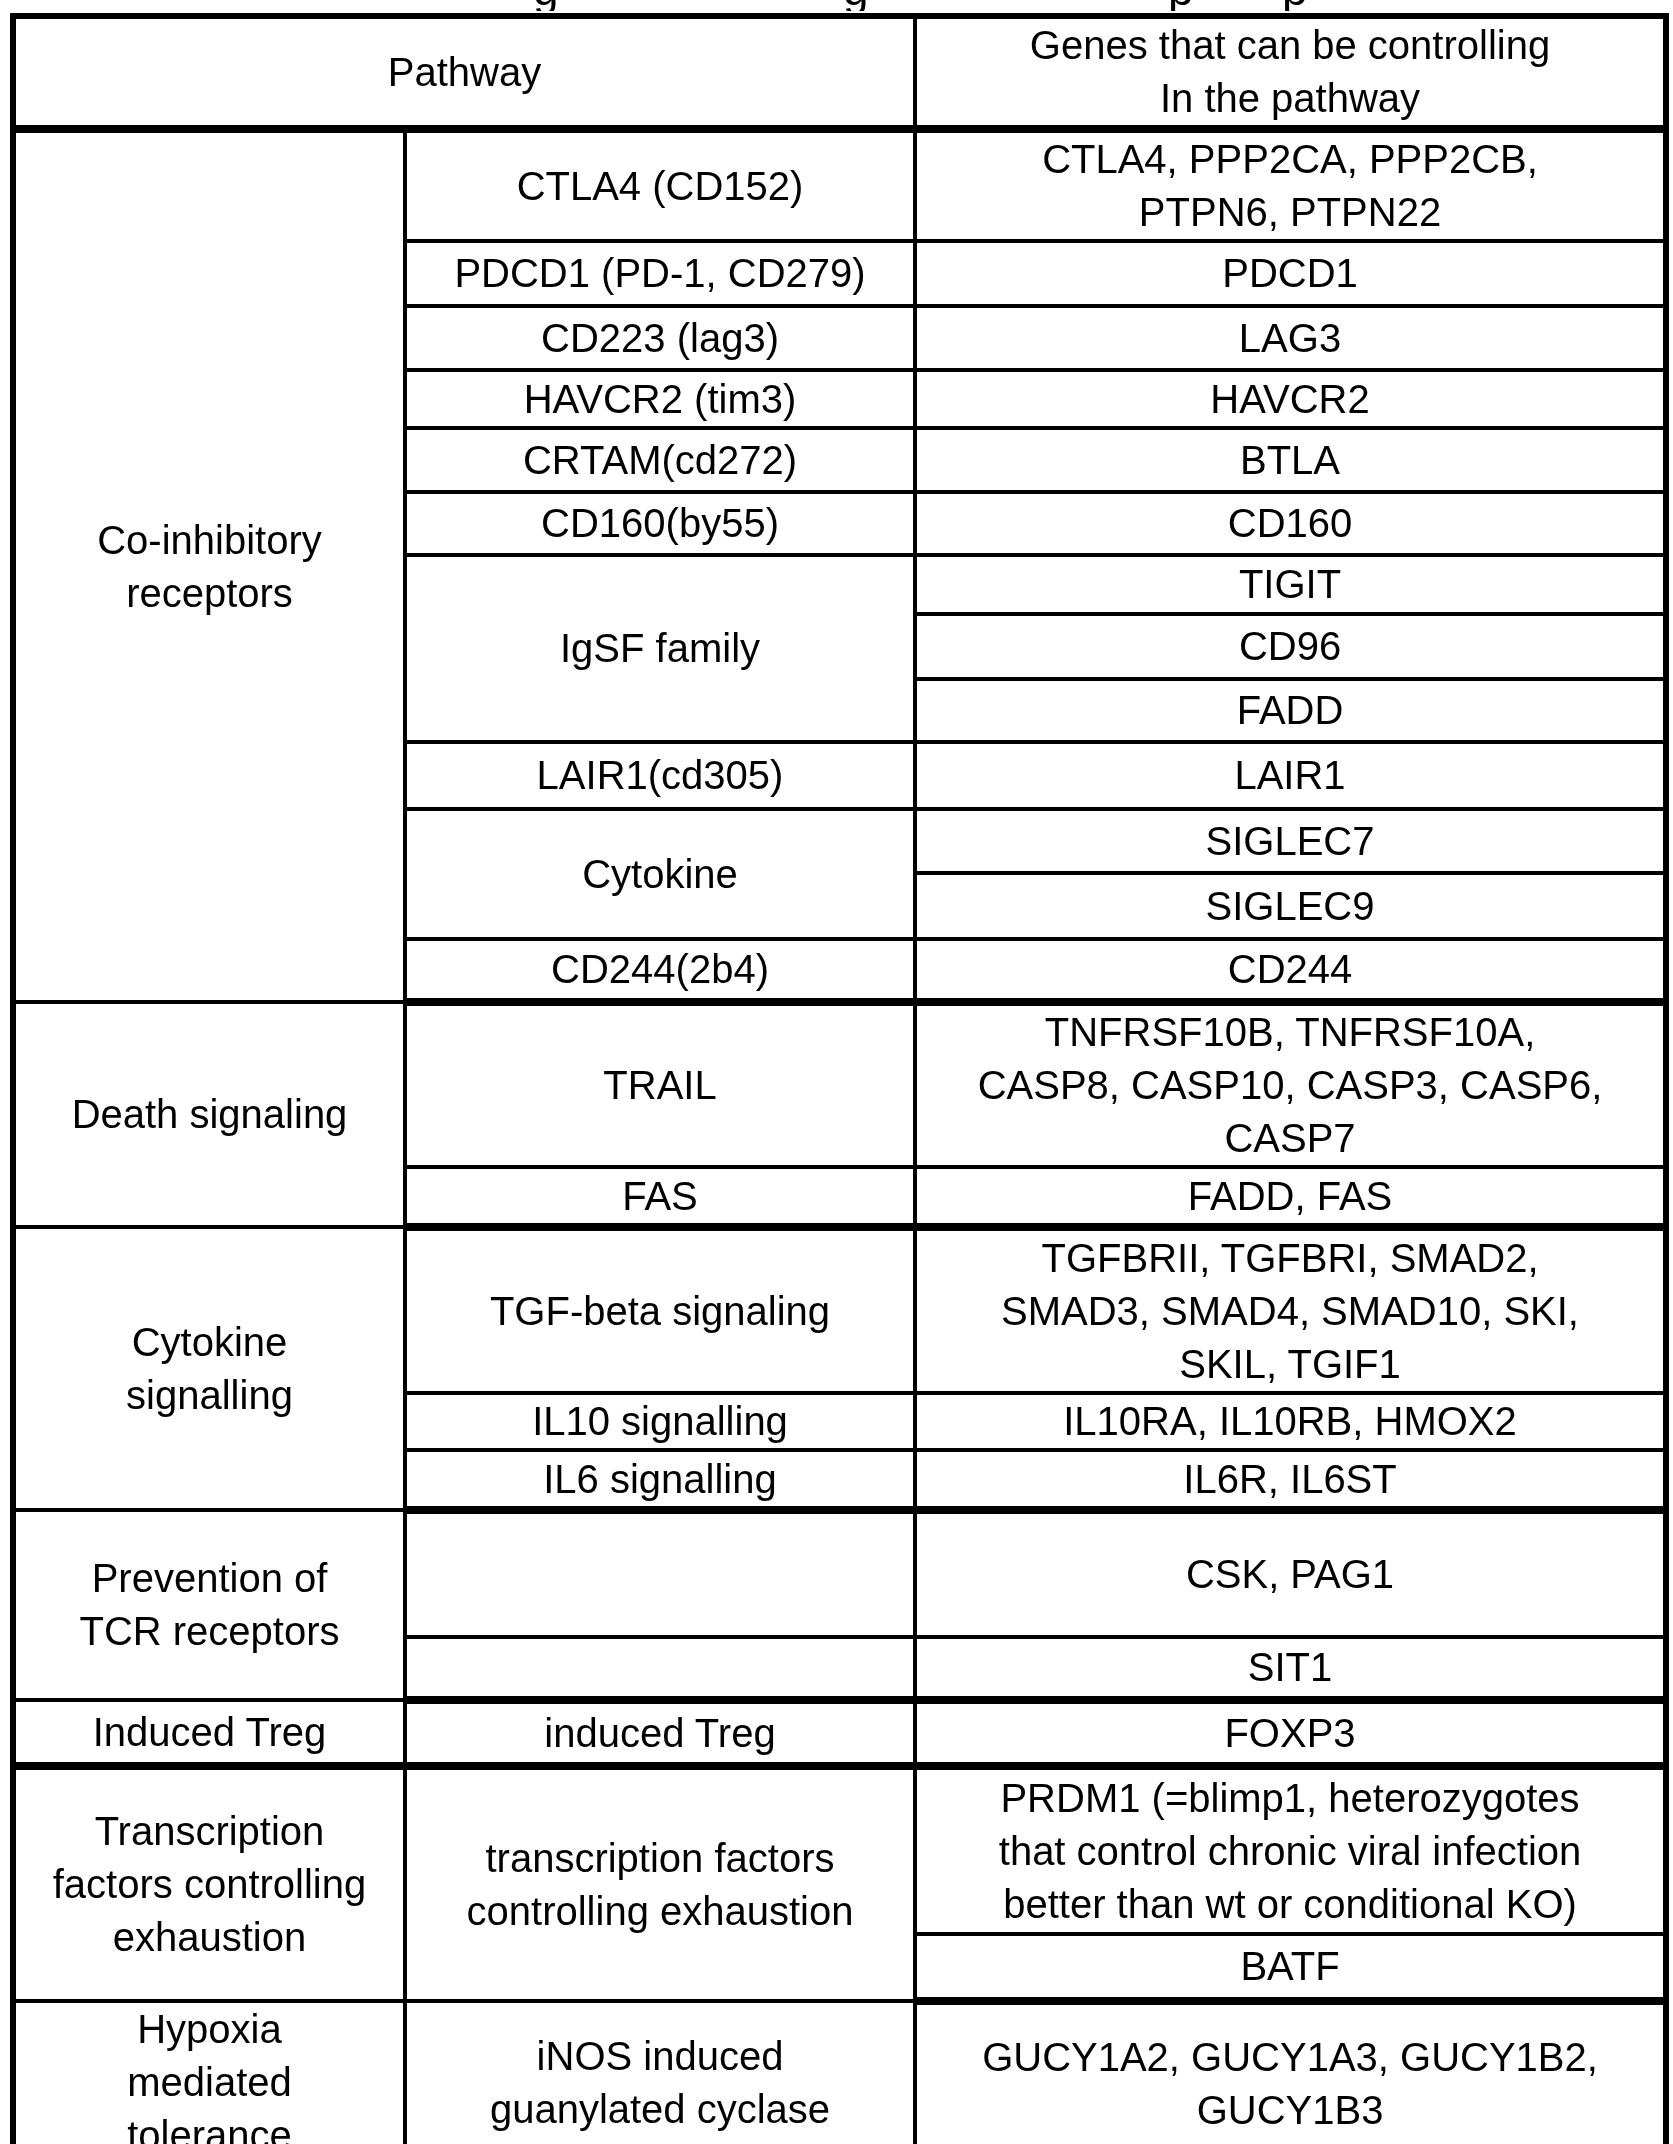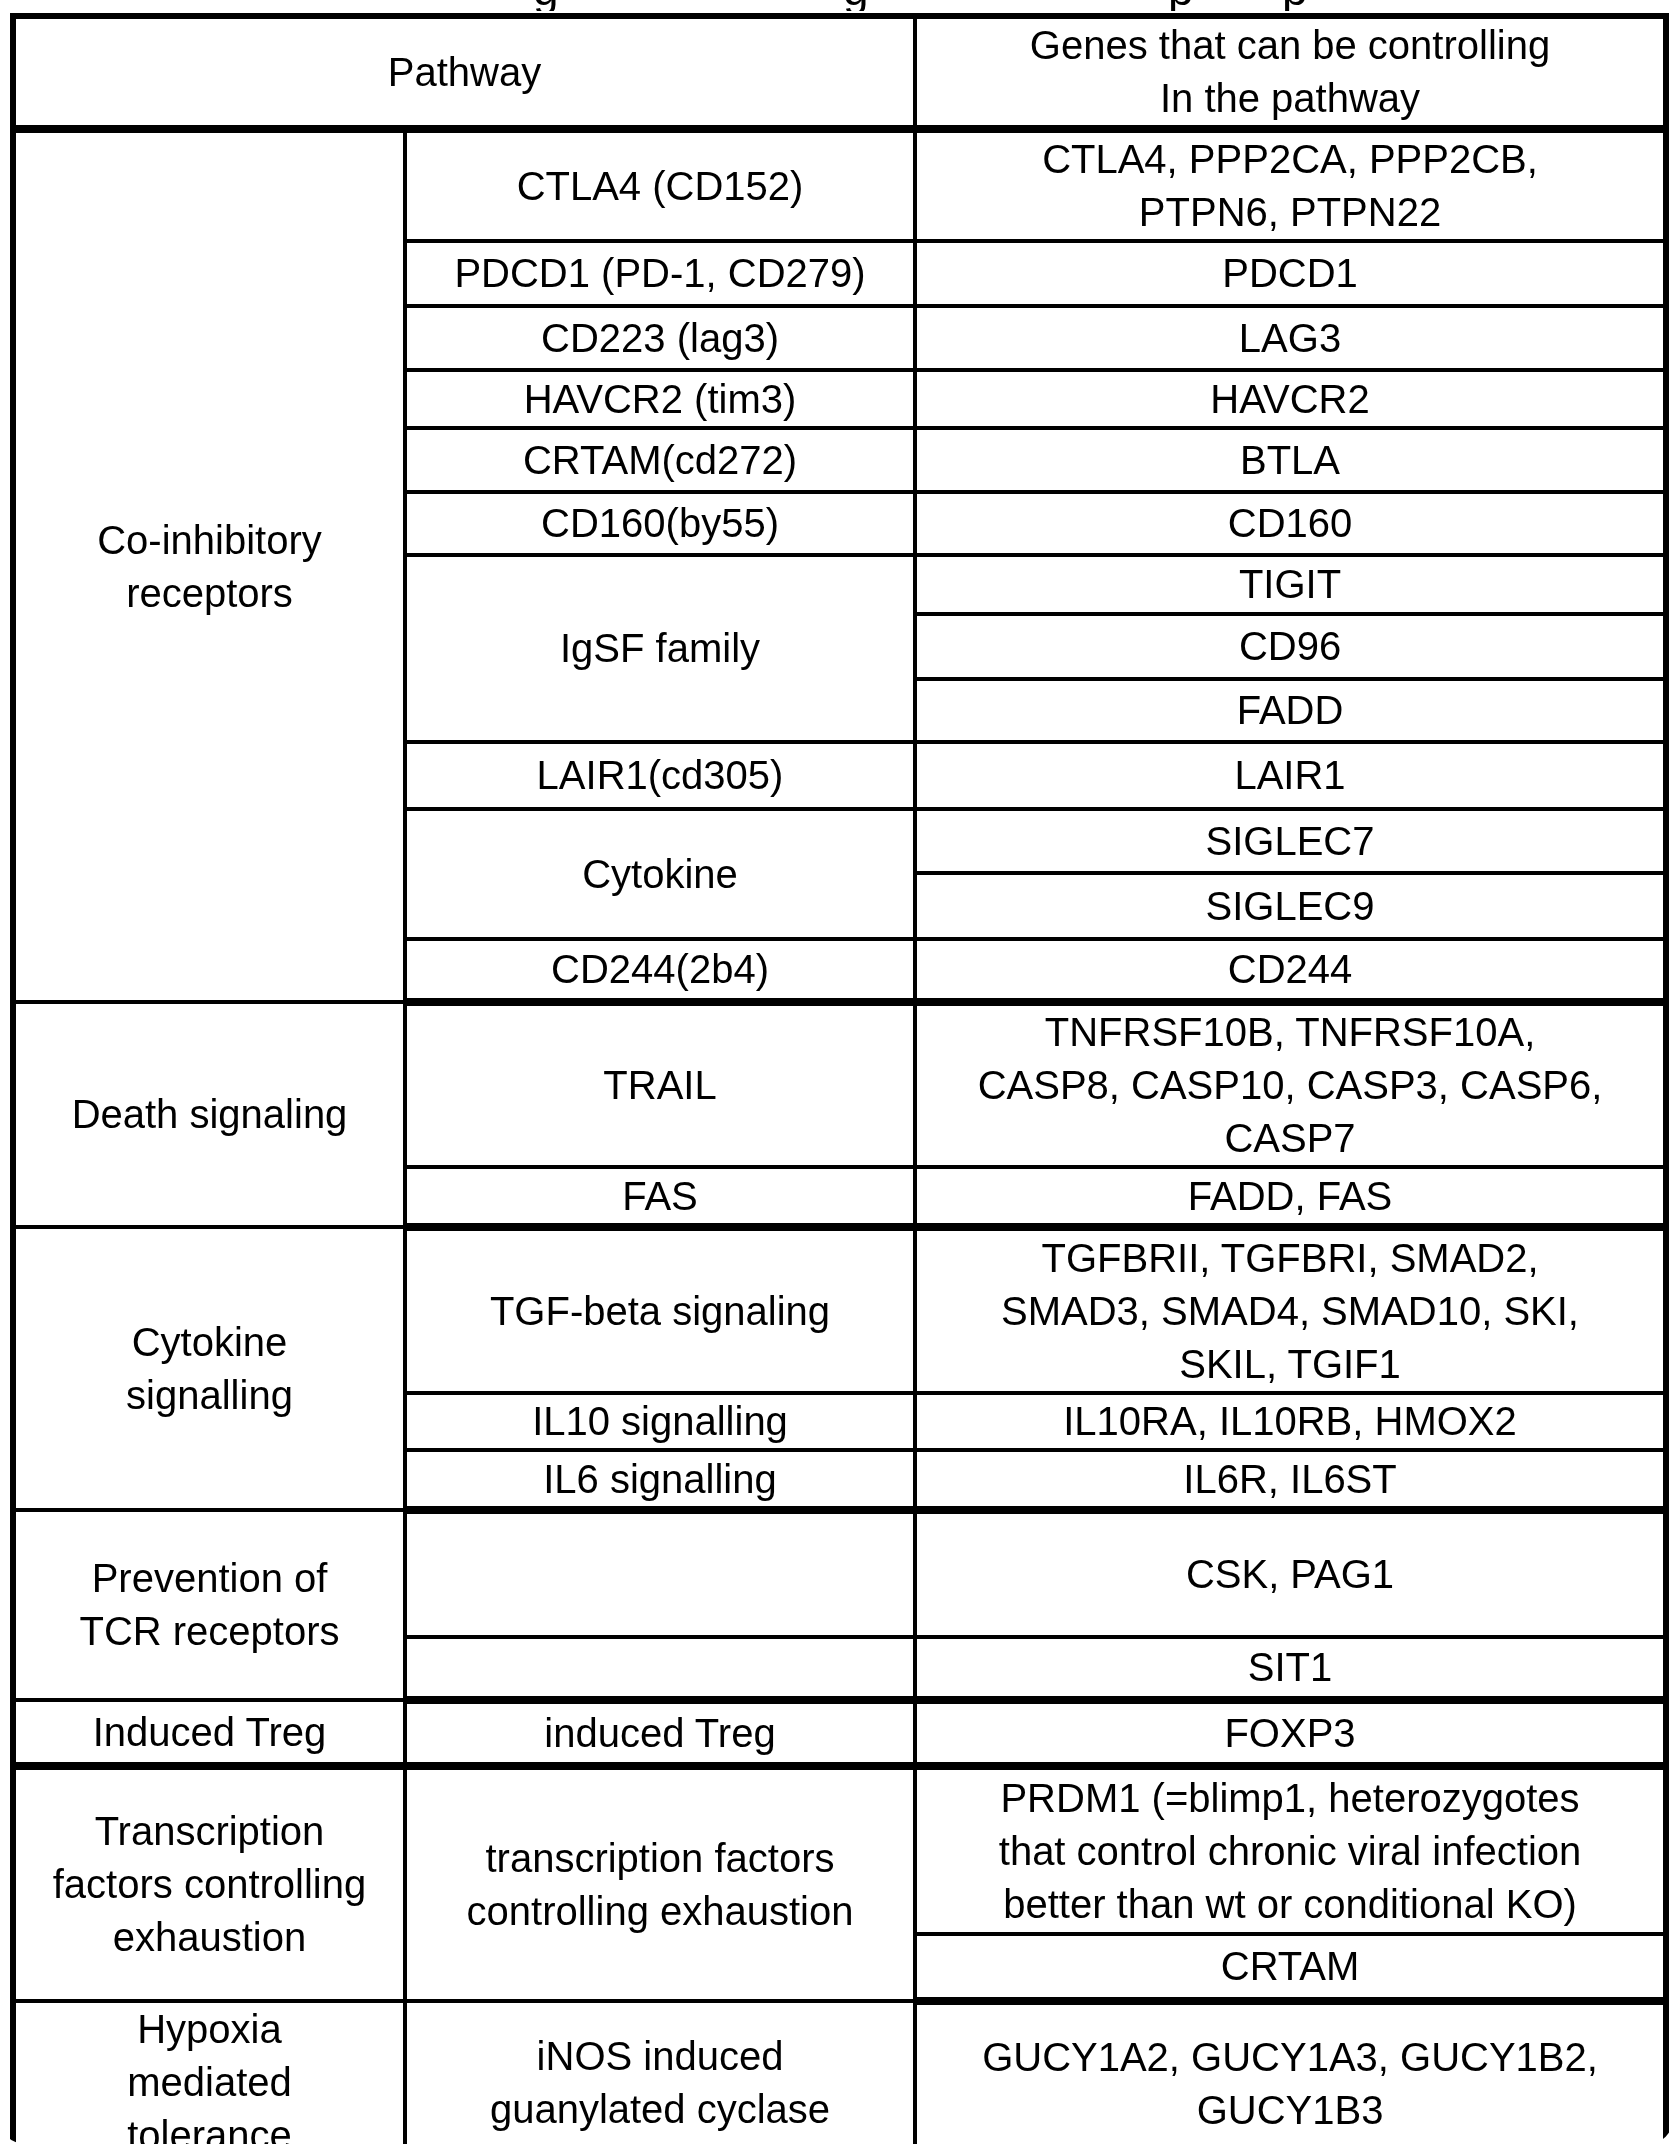--- a/index.html
+++ b/index.html
@@ -8,21 +8,20 @@
     background: #ffffff;
     color: #000000;
     font-family: "Liberation Sans", sans-serif;
   }
   #page {
     position: relative;
     width: 1673px;
     height: 2144px;
     background: #ffffff;
     overflow: hidden;
-    border-radius: 25px;
   }
   
   .caption-clip {
     position: absolute;
     top: 0; left: 0;
     width: 1673px;
     height: 11px;
     overflow: hidden;
   }
   .caption-clip span {
@@ -190,21 +189,21 @@
       <td rowspan="2">Transcription
 factors controlling
 exhaustion</td>
       <td rowspan="2">transcription factors
 controlling exhaustion</td>
       <td>PRDM1 (=blimp1, heterozygotes
 that control chronic viral infection
 better than wt or conditional KO)</td>
     </tr>
     <tr class="sec-end" style="height:67px">
-      <td>CRTAM</td>
+      <td>BATF</td>
     </tr>
 
     <tr class="sec-end" style="height:153px">
       <td>Hypoxia
 mediated
 tolerance</td>
       <td>iNOS induced
 guanylated cyclase</td>
       <td>GUCY1A2, GUCY1A3, GUCY1B2,
 GUCY1B3</td>

